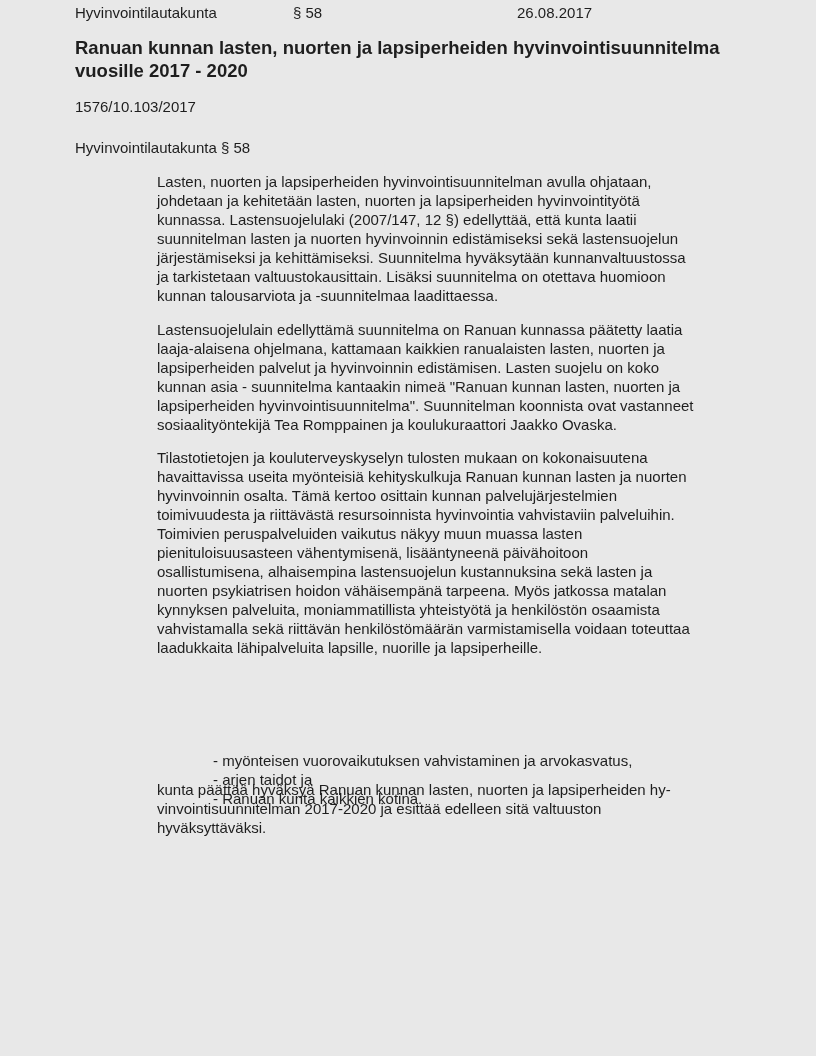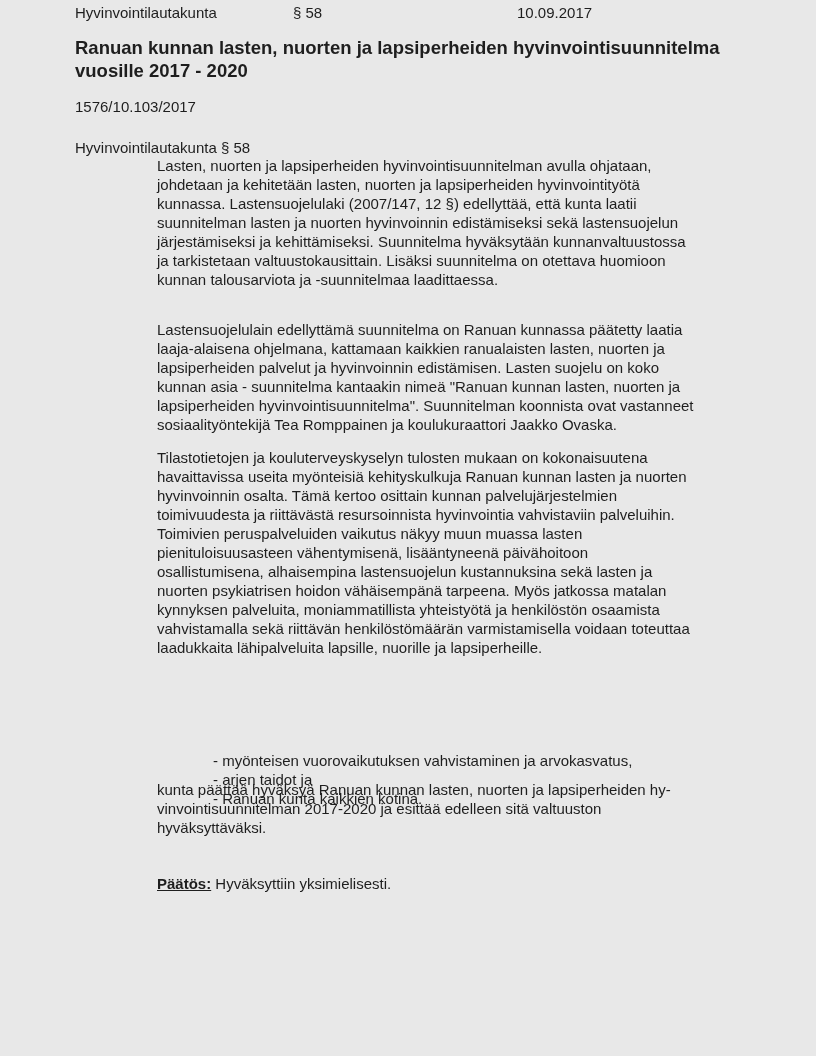--- a/index.html
+++ b/index.html
@@ -32,30 +32,30 @@
     text-decoration: underline;
   }
 </style>
 </head>
 <body>
 
 <div class="page">
 
   <span class="abs" style="left:75px; top:3px;">Hyvinvointilautakunta</span>
   <span class="abs" style="left:293px; top:3px;">§ 58</span>
-  <span class="abs" style="left:517px; top:3px;">10.09.2017</span>
+  <span class="abs" style="left:517px; top:3px;">26.08.2017</span>
 
   <div class="abs doc-title prelines" style="left:75px; top:36px;">Ranuan kunnan lasten, nuorten ja lapsiperheiden hyvinvointisuunnitelma
 vuosille 2017 - 2020</div>
 
   <div class="abs" style="left:75px; top:97px;">1576/10.103/2017</div>
 
   <div class="abs" style="left:75px; top:138px;">Hyvinvointilautakunta § 58</div>
 
-  <div class="abs body-block prelines" style="top:156px;">Lasten, nuorten ja lapsiperheiden hyvinvointisuunnitelman avulla ohjataan,
+  <div class="abs body-block prelines" style="top:172px;">Lasten, nuorten ja lapsiperheiden hyvinvointisuunnitelman avulla ohjataan,
 johdetaan ja kehitetään lasten, nuorten ja lapsiperheiden hyvinvointityötä
 kunnassa. Lastensuojelulaki (2007/147, 12 §) edellyttää, että kunta laatii
 suunnitelman lasten ja nuorten hyvinvoinnin edistämiseksi sekä lastensuojelun
 järjestämiseksi ja kehittämiseksi. Suunnitelma hyväksytään kunnanvaltuustossa
 ja tarkistetaan valtuustokausittain. Lisäksi suunnitelma on otettava huomioon
 kunnan talousarviota ja -suunnitelmaa laadittaessa.</div>
 
   <div class="abs body-block prelines" style="top:448px;">Tilastotietojen ja kouluterveyskyselyn tulosten mukaan on kokonaisuutena
 havaittavissa useita myönteisiä kehityskulkuja Ranuan kunnan lasten ja nuorten
 hyvinvoinnin osalta. Tämä kertoo osittain kunnan palvelujärjestelmien
@@ -79,21 +79,18 @@
   <div class="abs prelines" style="left:213px; top:751px; width:560px;">- myönteisen vuorovaikutuksen vahvistaminen ja arvokasvatus,
 - arjen taidot ja
 - Ranuan kunta kaikkien kotina.</div>
 
   <div class="abs body-block" style="top:780px;">
     <div class="prelines">kunta päättää hyväksyä Ranuan kunnan lasten, nuorten ja lapsiperheiden hy-
 vinvointisuunnitelman 2017-2020 ja esittää edelleen sitä valtuuston
 hyväksyttäväksi.</div>
   </div>
 
-  <div class="abs body-block" style="top:874px;">
-    <span class="label-bold-underline">Päätös:</span><span> Hyväksyttiin yksimielisesti.</span>
-  </div>
 
   <div class="abs body-block prelines" style="top:911px;">Lisätietoja asiasta antaa
 perusturvajohtaja Virpi Piira
 puh. 040 514 2539, etunimi.sukunimi@ranua.fi</div>
 
 </div>
 
 </body></html>

